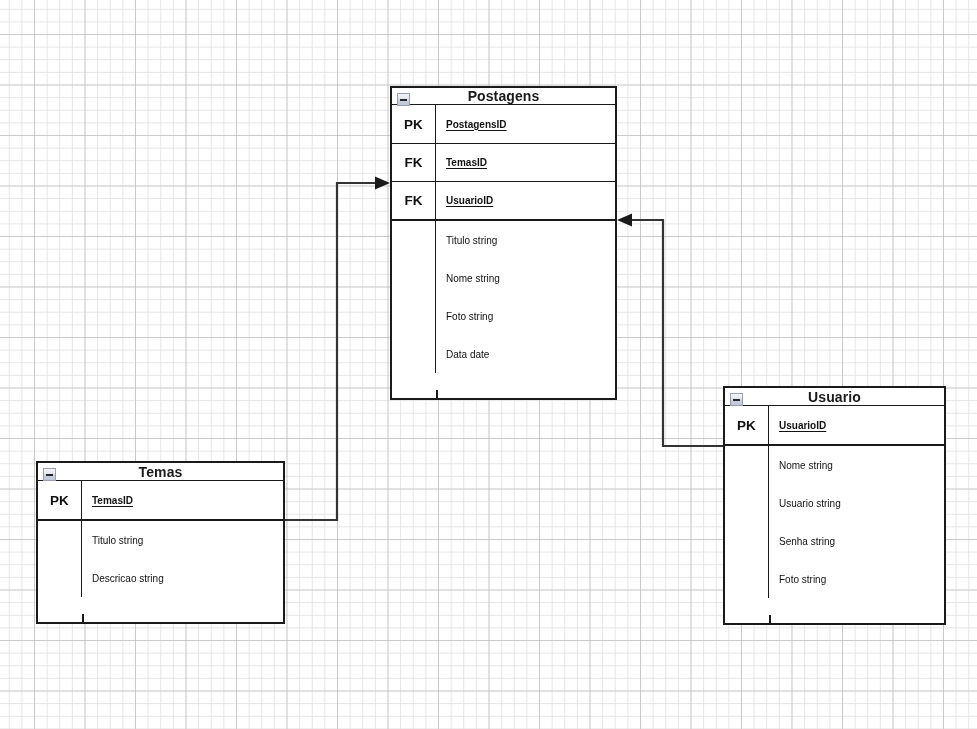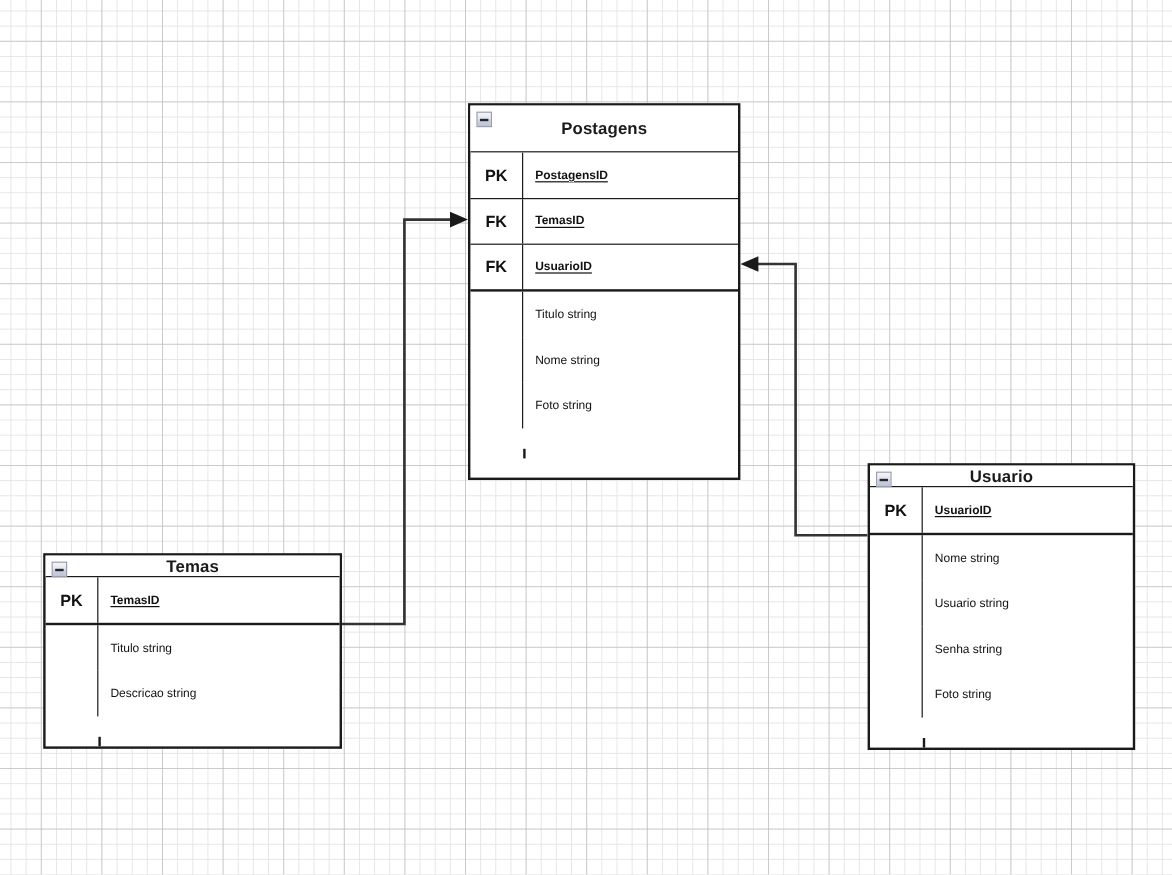--- a/index.html
+++ b/index.html
@@ -191,20 +191,24 @@
         <span class="namecol">Titulo string</span>
       </div>
       <div class="row">
         <span class="keycol"></span>
         <span class="namecol">Nome string</span>
       </div>
       <div class="row">
         <span class="keycol"></span>
         <span class="namecol">Foto string</span>
       </div>
+      <div class="row">
+        <span class="keycol"></span>
+        <span class="namecol">Data date</span>
+      </div>
     </div>
   </div>
 
   <div class="entity" style="left:36px; top:461px; width:249px; height:163px;">
     <div class="entity-header">
       <span class="collapse-icon"></span>
       <span class="entity-title">Temas</span>
     </div>
     <div class="key-section">
       <div class="row">

